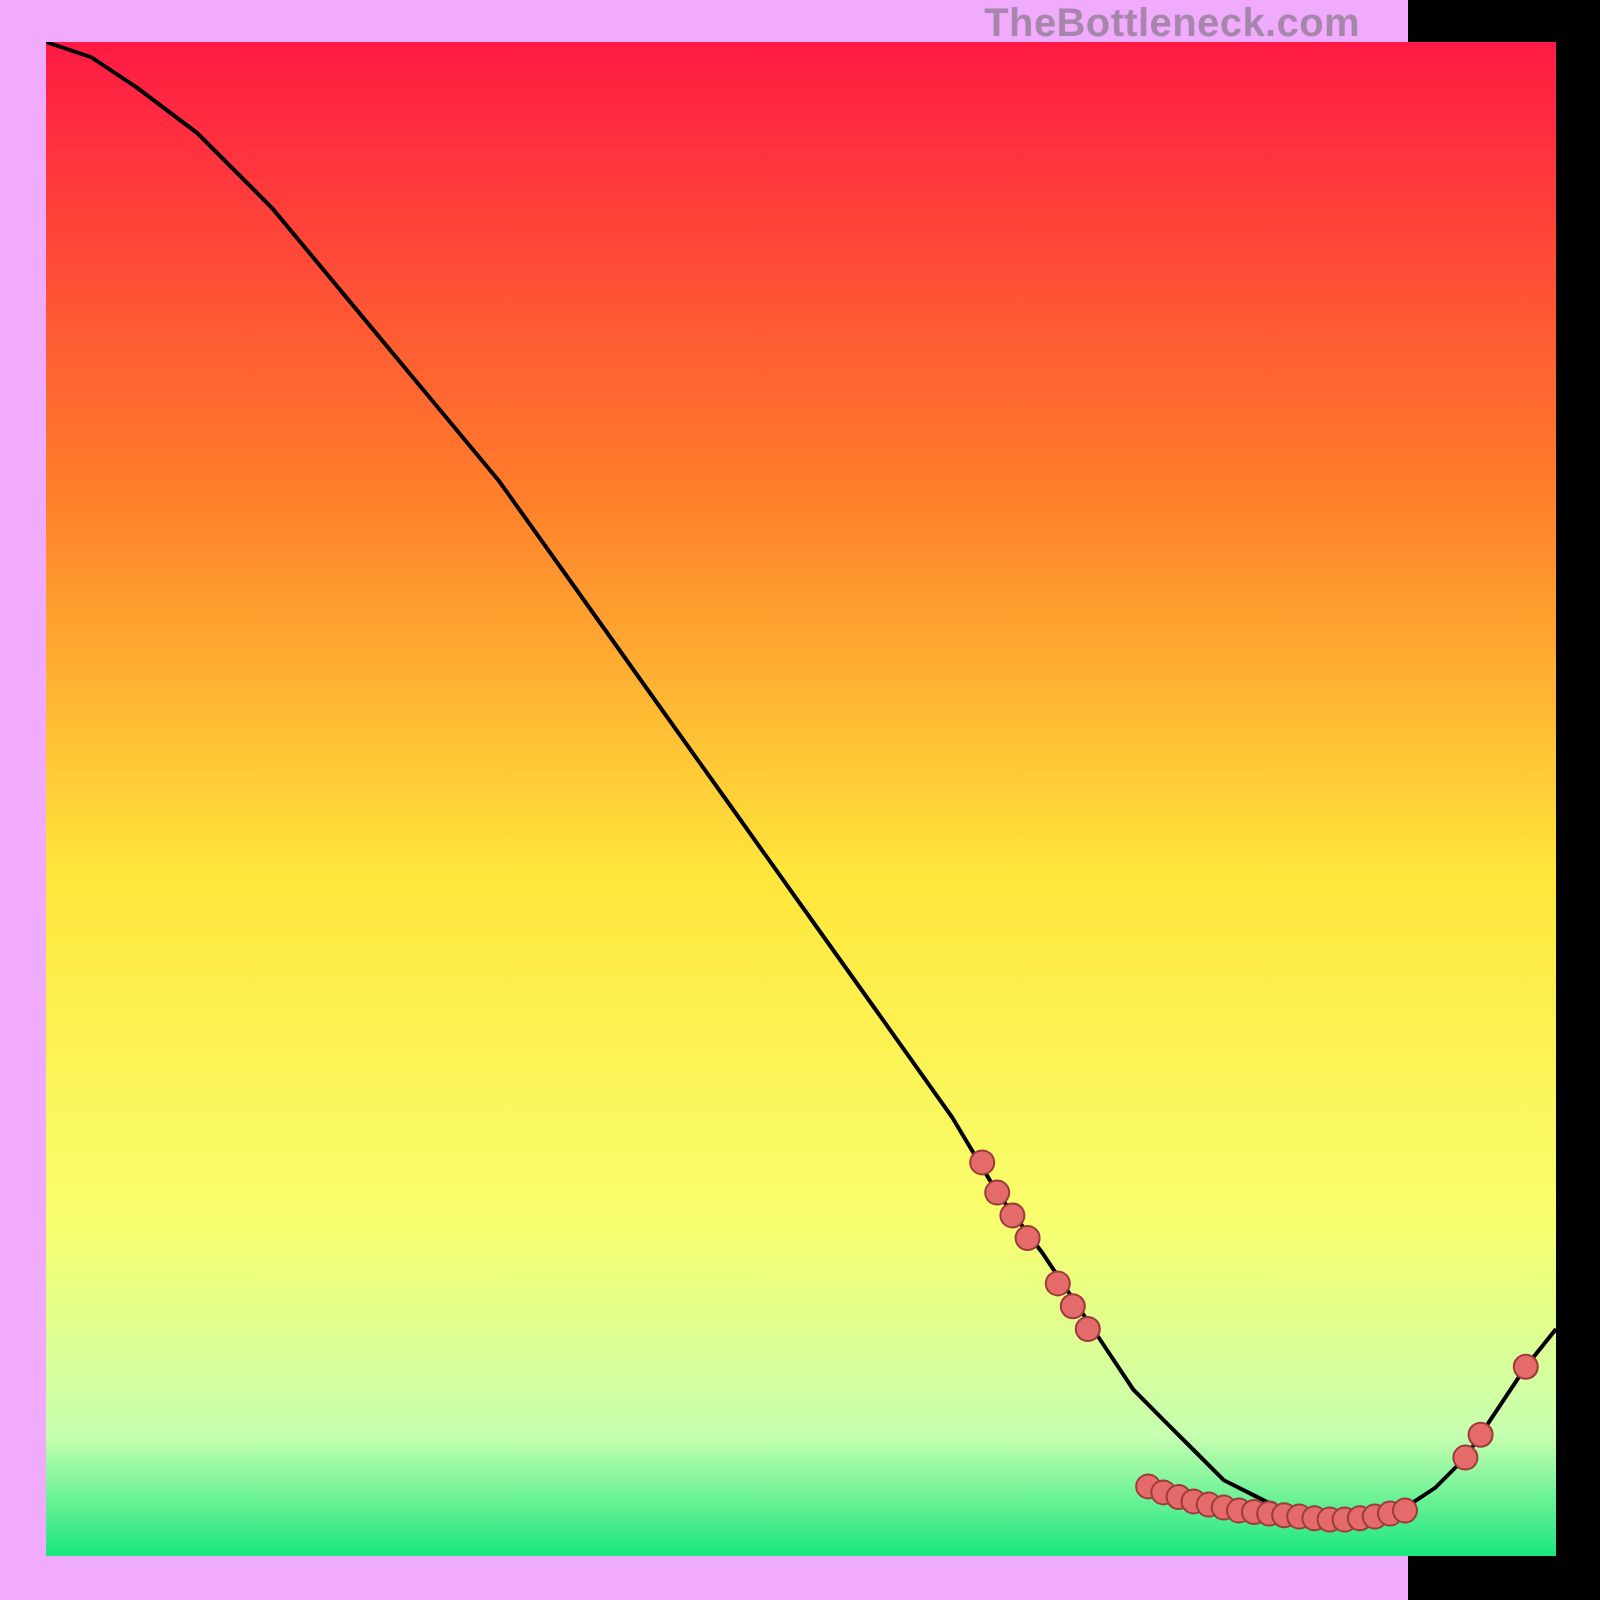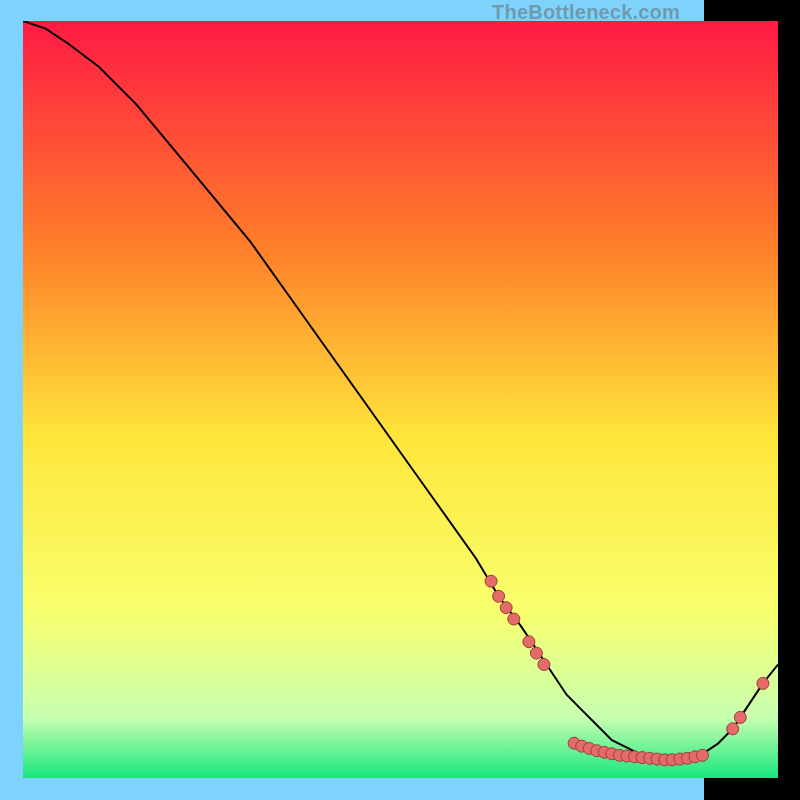--- a/index.html
+++ b/index.html
@@ -7,21 +7,21 @@
     padding: 0;
     width: 800px;
     height: 800px;
     background: #000;
     overflow: hidden;
   }
   .stage {
     position: relative;
     width: 704px;
     height: 800px;
-    background: #7dd3fc;
+    background: #f0abfc;
   }
   .plot {
     position: absolute;
     left: 23px;
     top: 21px;
     width: 755px;
     height: 757px;
   }
   .watermark {
     position: absolute;

